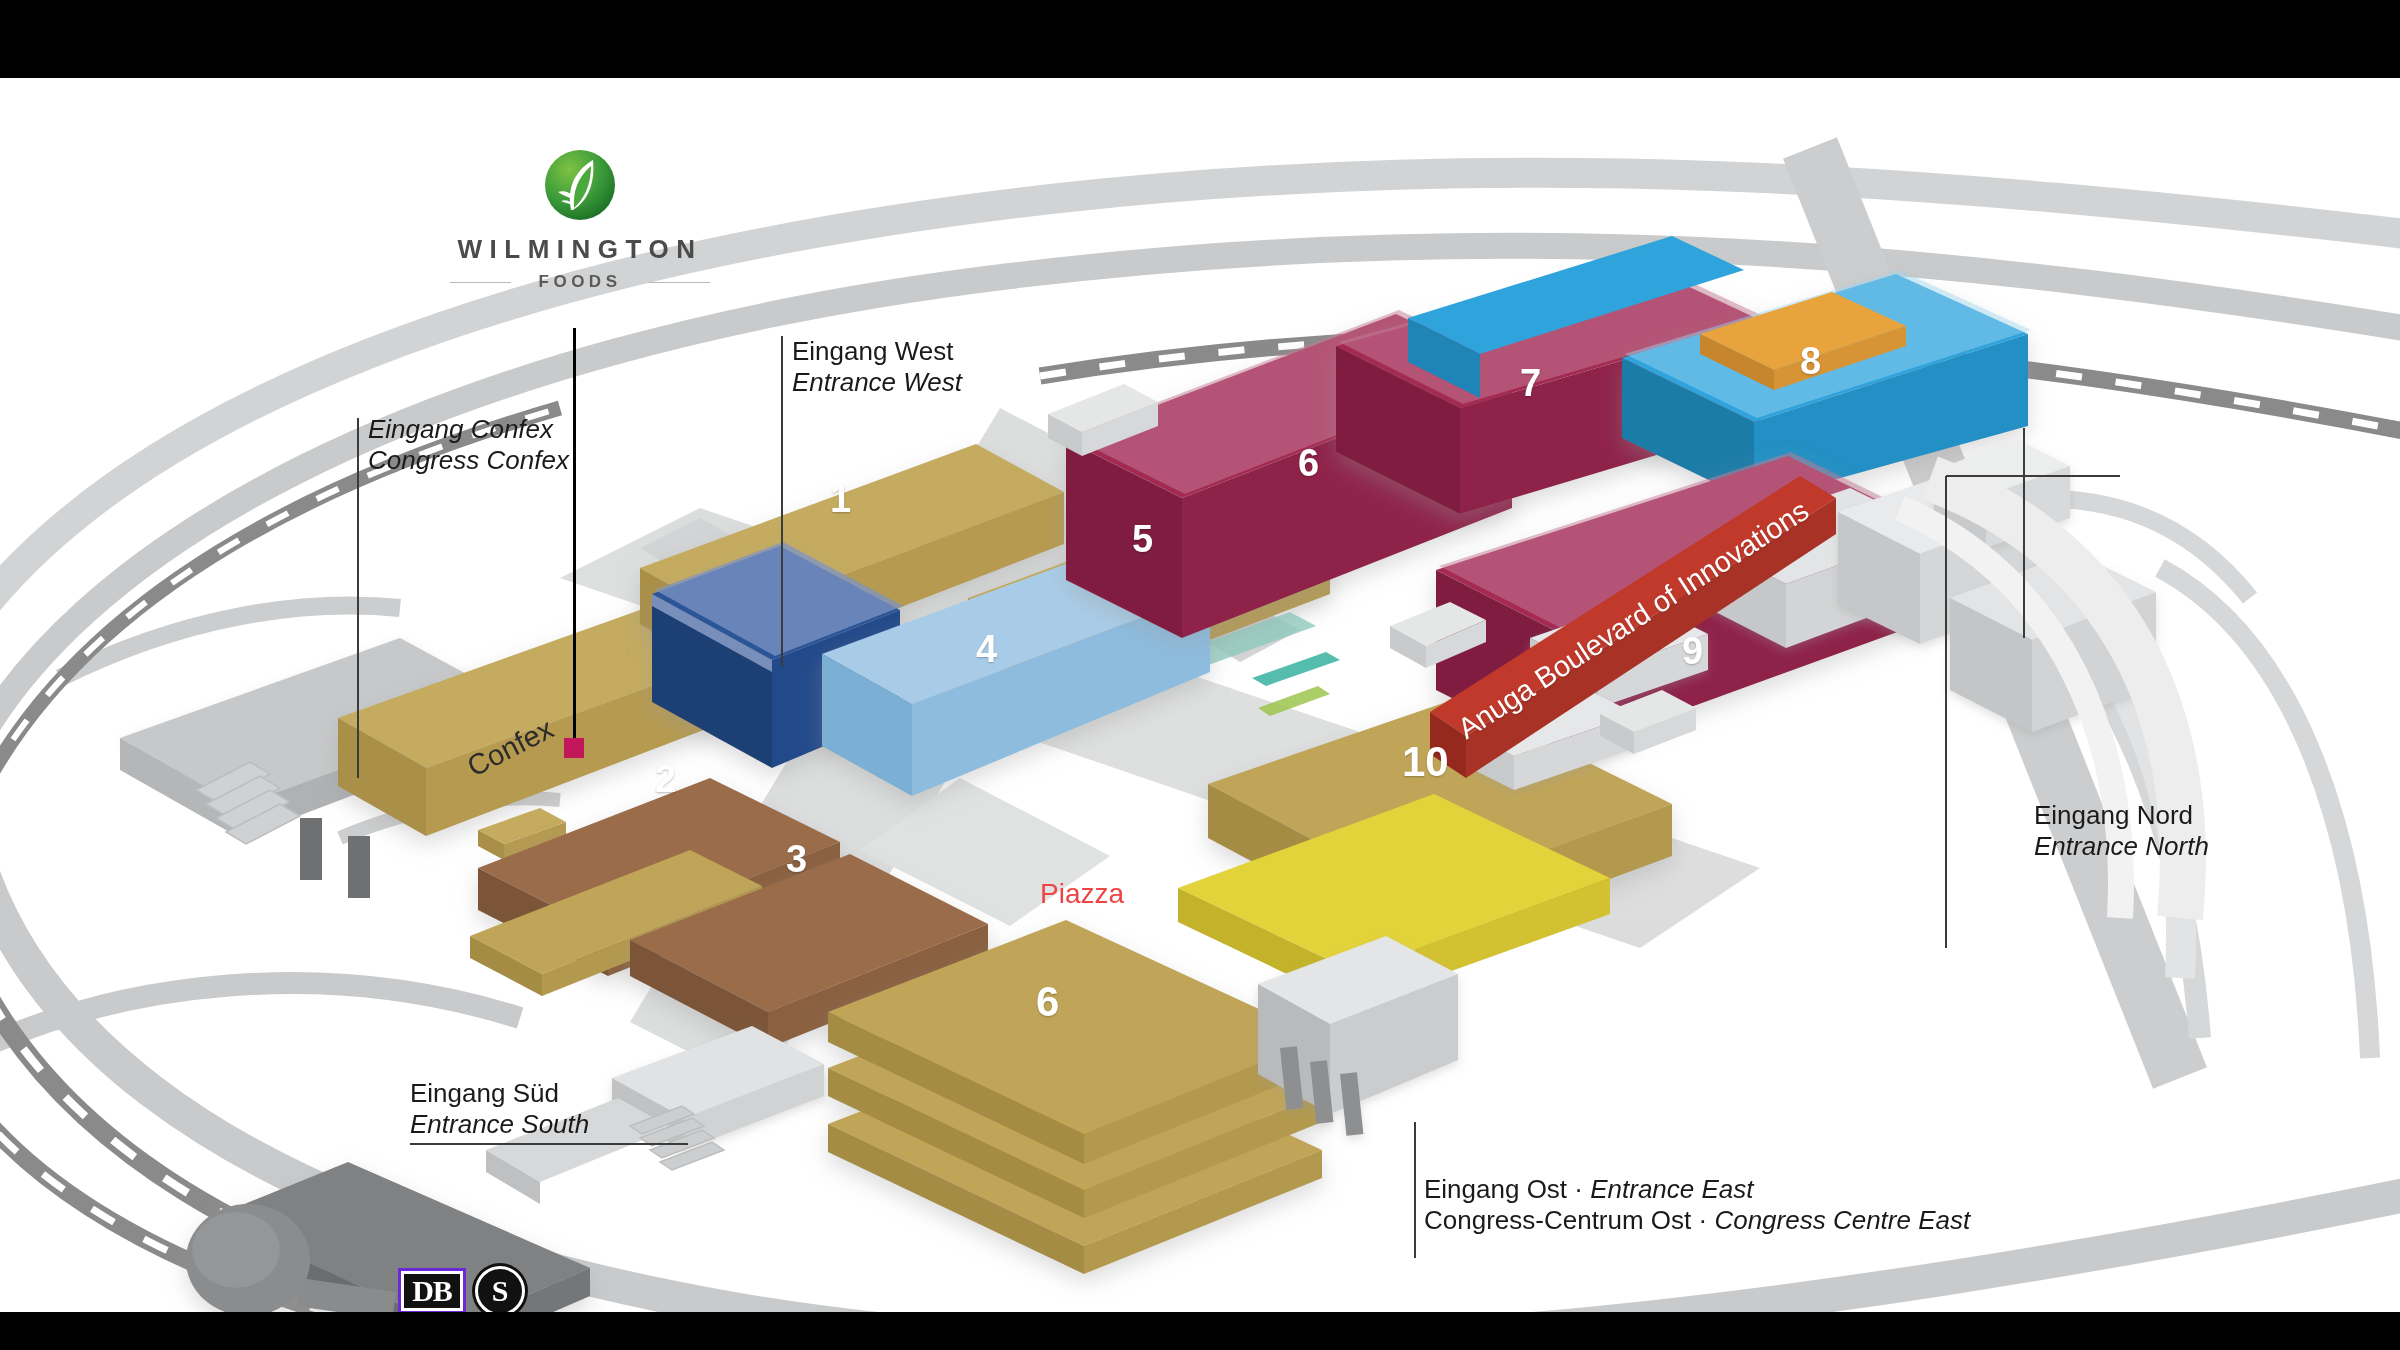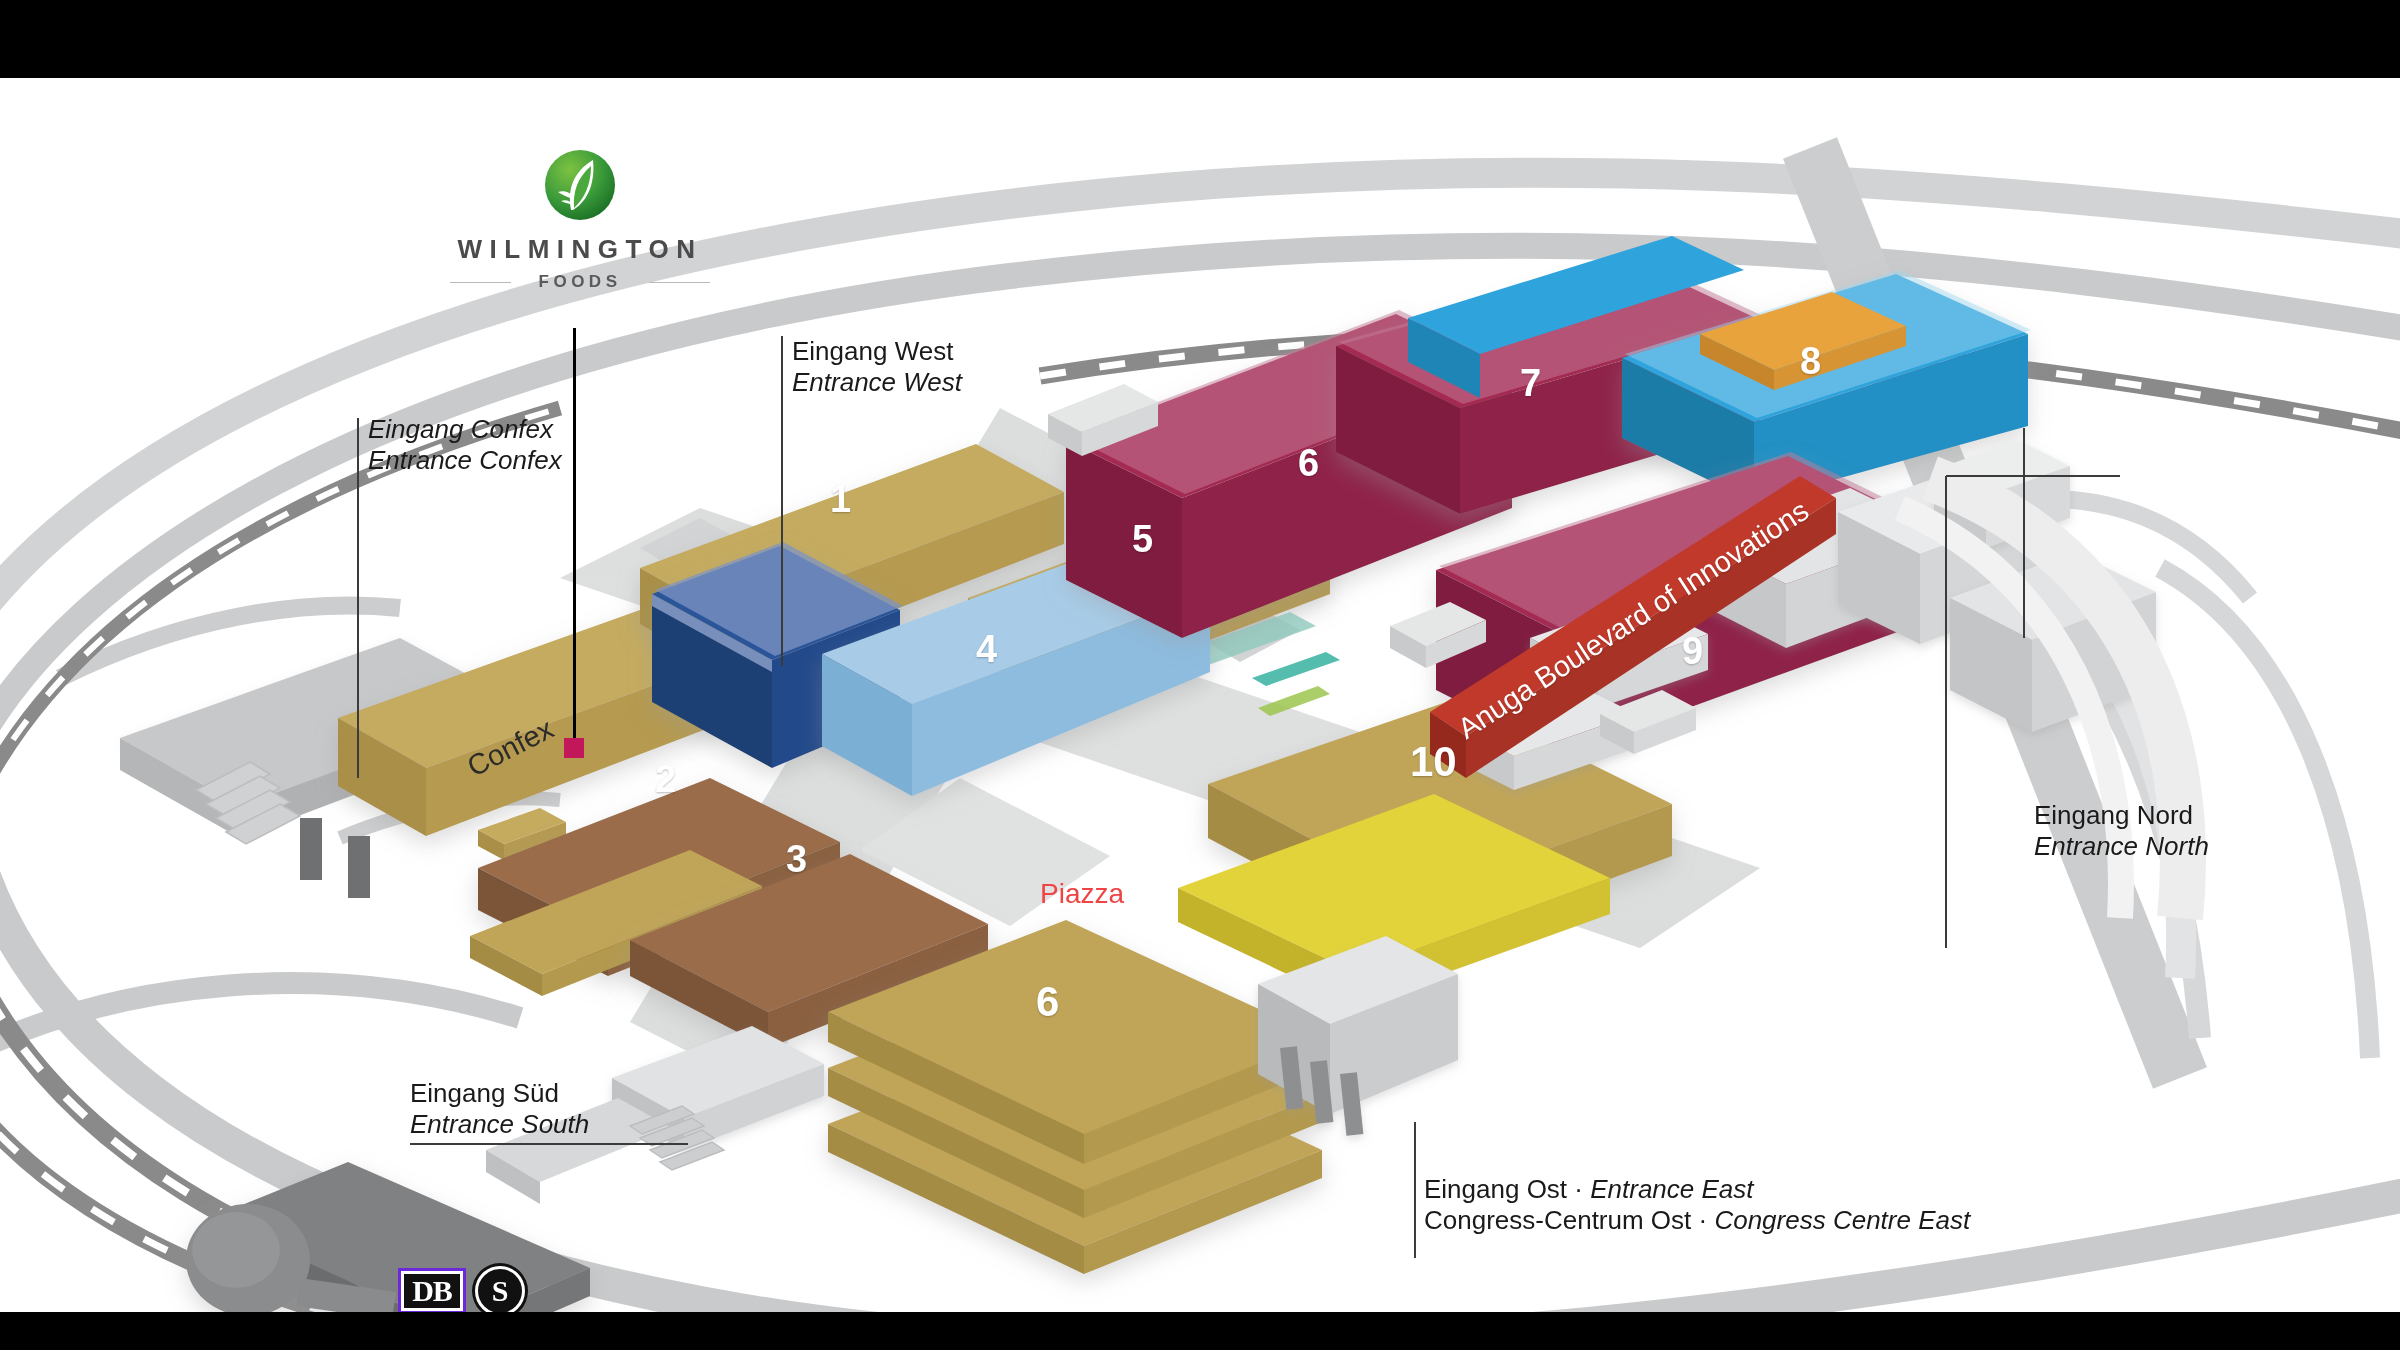--- a/index.html
+++ b/index.html
@@ -384,21 +384,21 @@
         <span class="word">FOODS</span>
         <span class="rule"></span>
       </div>
     </div>
 
     <div class="pinline" style="left:573px;top:250px;height:420px;"></div>
     <div class="pin" style="left:564px;top:660px;"></div>
 
     <div class="lbl" style="left:368px;top:336px;">
       <div class="en">Eingang Confex</div>
-      <div class="en">Entrance Confex</div>
+      <div class="en">Congress Confex</div>
     </div>
 
     <div class="lbl" style="left:792px;top:258px;">
       <div class="de">Eingang West</div>
       <div class="en">Entrance West</div>
     </div>
 
     <div class="lbl" style="left:2034px;top:722px;">
       <div class="de">Eingang Nord</div>
       <div class="en">Entrance North</div>
@@ -428,21 +428,21 @@
 
     <div class="hallnum" style="left:830px;top:400px;">1</div>
     <div class="hallnum" style="left:655px;top:680px;">2</div>
     <div class="hallnum" style="left:786px;top:760px;">3</div>
     <div class="hallnum" style="left:976px;top:550px;">4</div>
     <div class="hallnum" style="left:1132px;top:440px;">5</div>
     <div class="hallnum" style="left:1298px;top:364px;">6</div>
     <div class="hallnum" style="left:1520px;top:284px;">7</div>
     <div class="hallnum" style="left:1800px;top:262px;">8</div>
     <div class="hallnum" style="left:1682px;top:552px;">9</div>
-    <div class="hallnum big" style="left:1402px;top:660px;margin-left:8px;">10</div>
+    <div class="hallnum big" style="left:1402px;top:660px;">10</div>
     <div class="hallnum big" style="left:1036px;top:900px;">6</div>
 
     <div class="dbs" style="left:398px;top:1188px;">
       <div class="db-box">
         <span>DB</span>
       </div>
       <div class="s-circle">
         <span>S</span>
       </div>
     </div>

